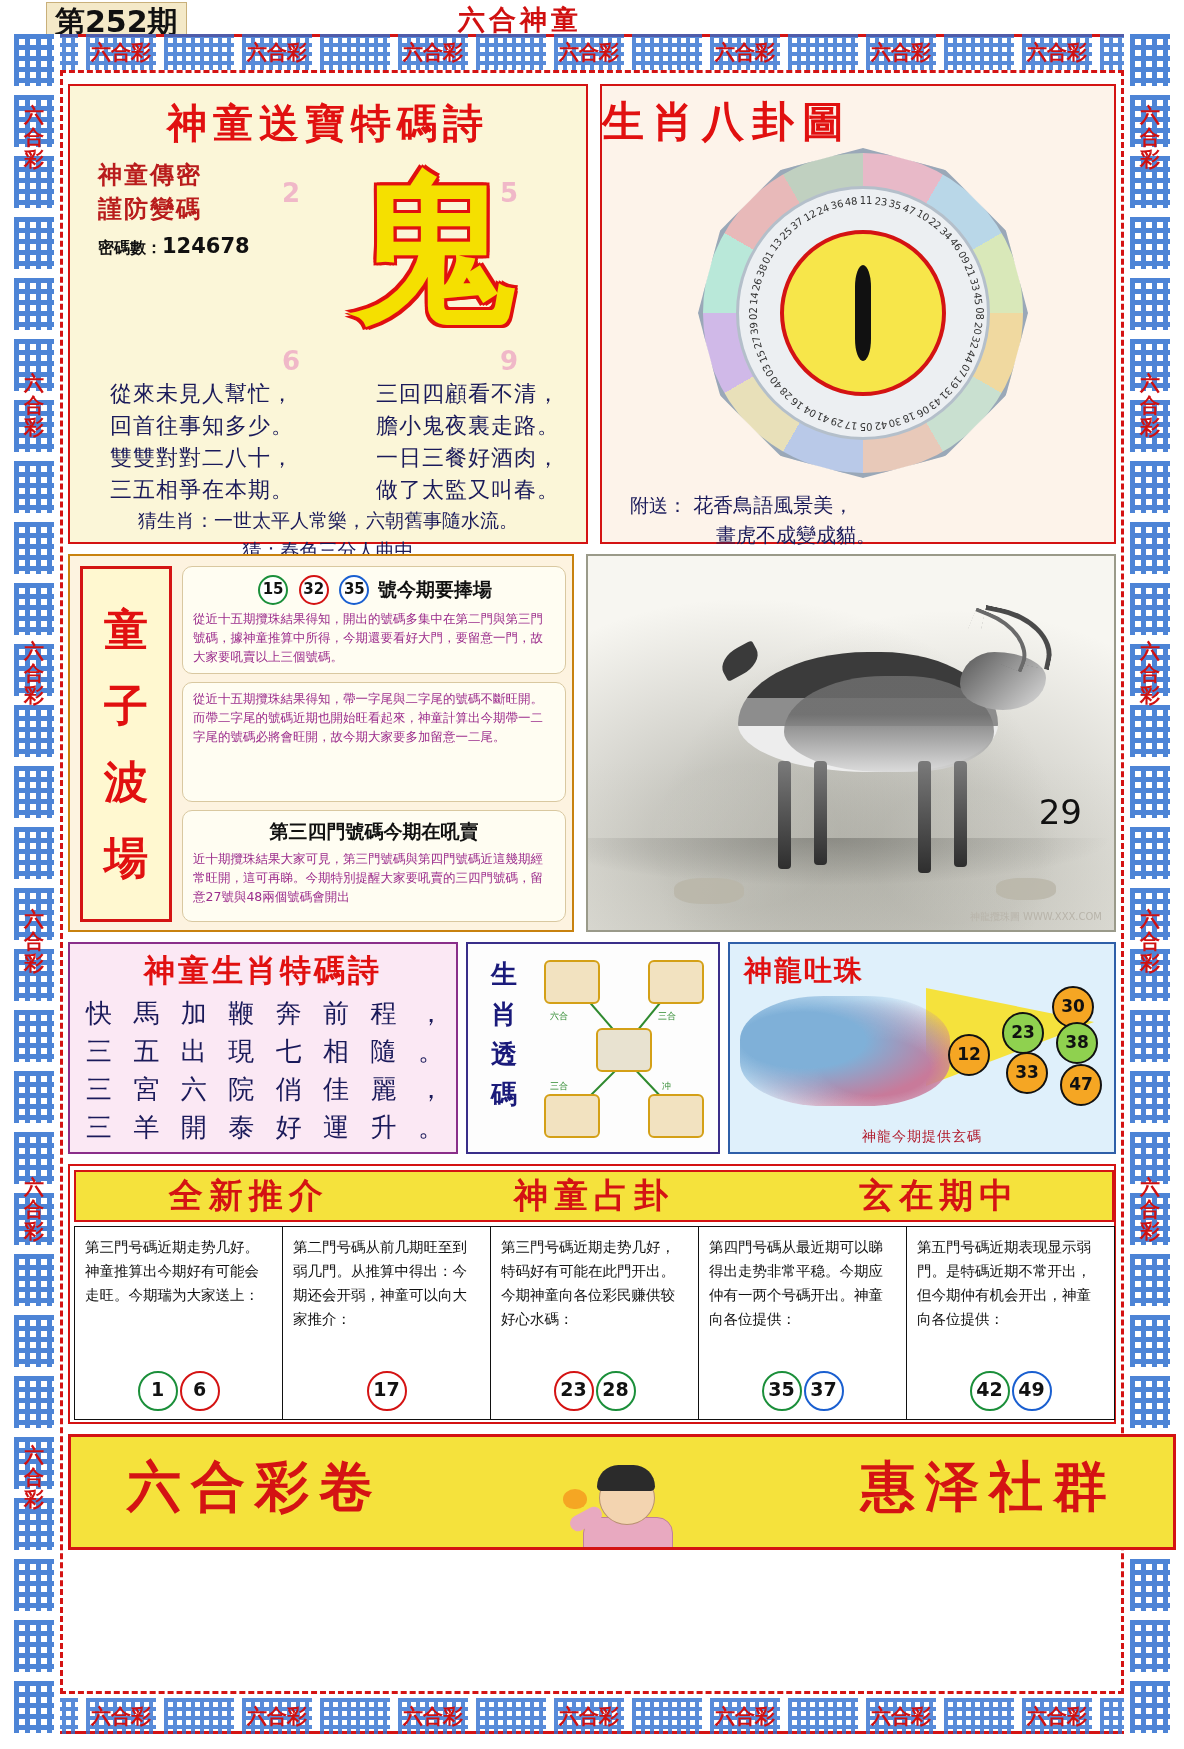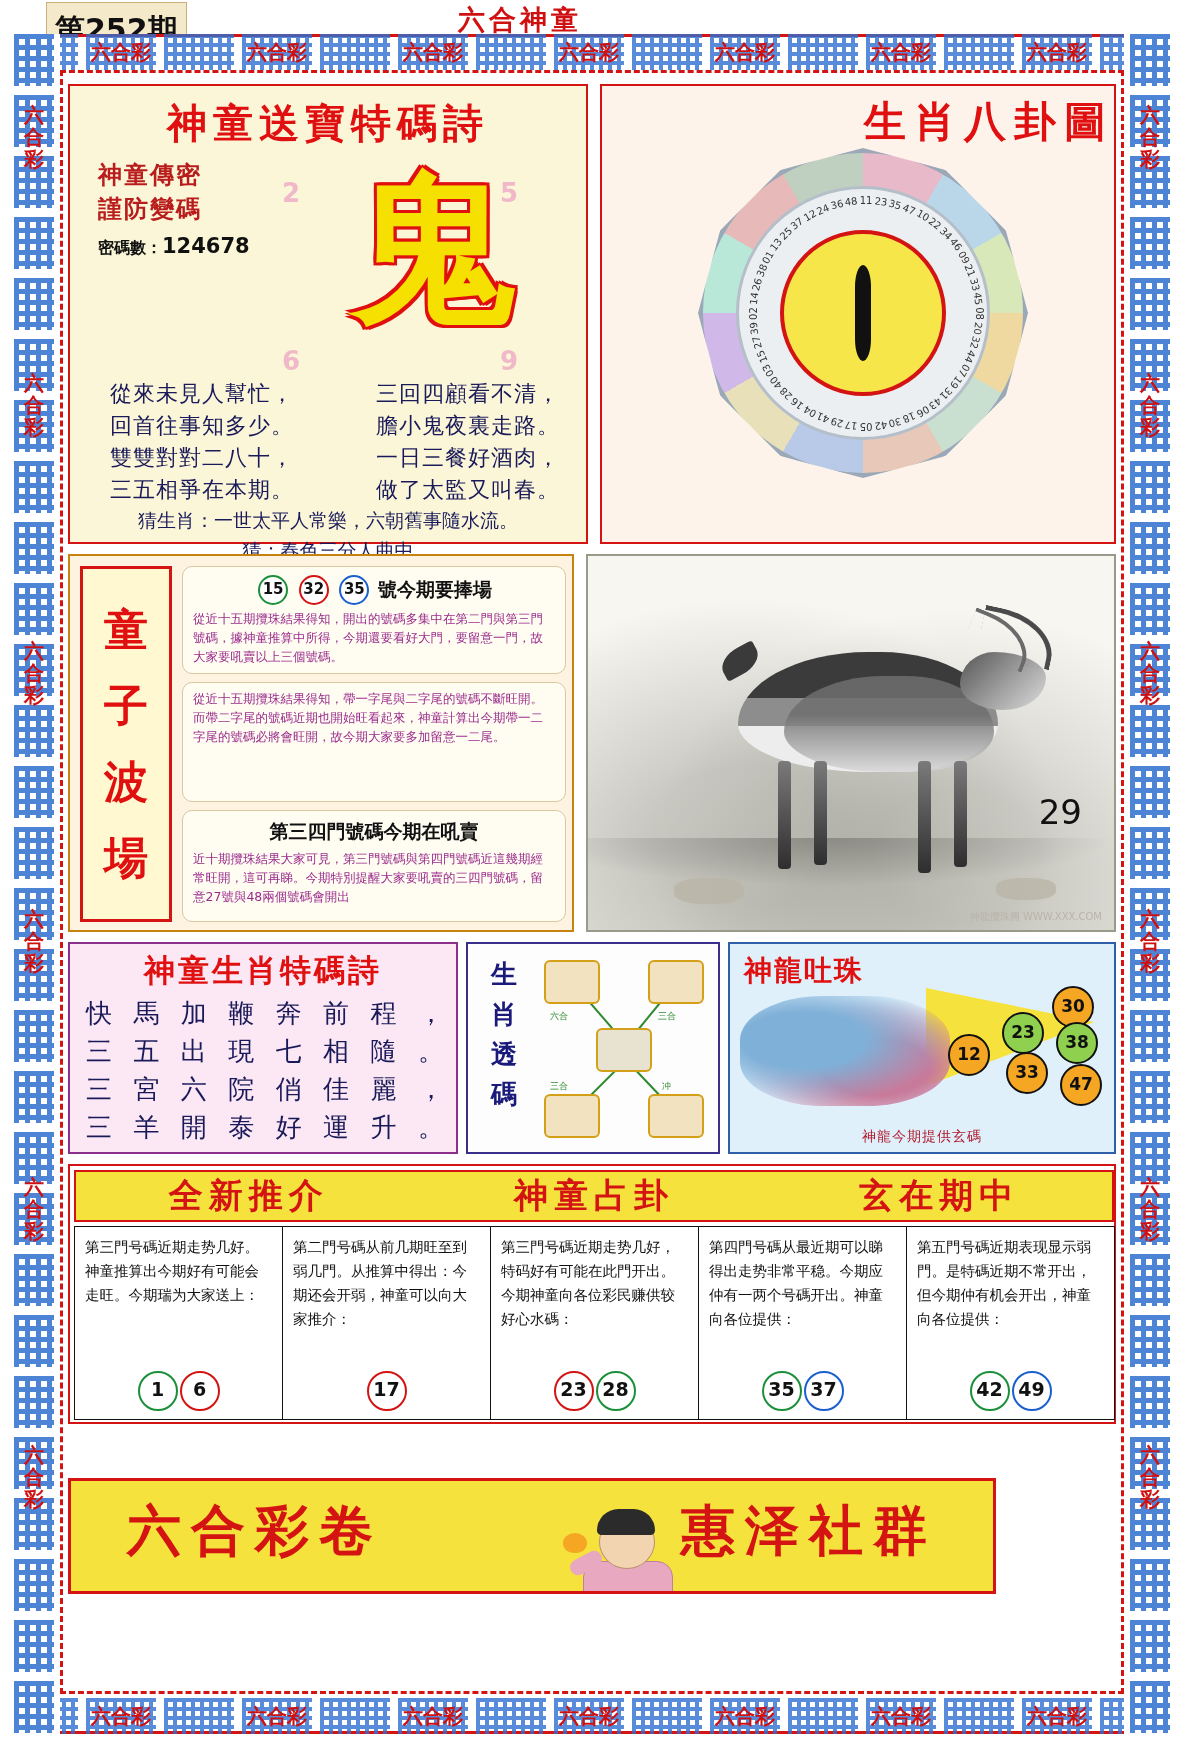--- a/index.html
+++ b/index.html
@@ -9,21 +9,21 @@
     font-family:"DejaVu Sans","Liberation Sans",sans-serif;
     position:relative;overflow:hidden;
   }
   .page{position:absolute;inset:0;}
 
   
   .top-bar{position:absolute;left:0;top:0;width:1184px;height:34px;background:#fff;}
   .issue-badge{
     position:absolute;left:46px;top:2px;
     font-size:30px;font-weight:bold;color:#111;
-    background:#f4e9c8;border:1px solid #c9b07a;padding:12px 8px;line-height:30px;
+    background:#f4e9c8;border:1px solid #c9b07a;padding:4px 8px;line-height:30px;
     font-family:"DejaVu Sans",sans-serif;
   }
   .top-title{
     position:absolute;left:0;top:2px;width:1040px;text-align:center;
     font-size:27px;font-weight:bold;color:#d01010;letter-spacing:4px;
   }
 
   
   .frame-outer{
     position:absolute;left:8px;top:34px;width:1168px;height:1700px;
@@ -114,21 +114,21 @@
     position:absolute;left:0;top:452px;width:100%;text-align:center;
     font-size:19px;color:#1a1a5a;
   }
 
   
   .bagua-box{
     left:600px;top:84px;width:516px;height:460px;
     background:#fdf3ea;border:2px solid #d41313;
   }
   .bagua-title{
-    position:absolute;left:0;top:8px;width:100%;text-align:right;
+    position:absolute;left:0;top:8px;width:100%;text-align:left;
     font-size:42px;font-weight:bold;color:#e11010;letter-spacing:8px;
   }
   .wheel-wrap{position:absolute;left:96px;top:62px;width:330px;height:330px;}
   .wheel-outer{
     position:absolute;inset:0;border-radius:50%;
     background:conic-gradient(
       #e8b9c8 0 30deg,#b9d7e8 30deg 60deg,#d9e8b9 60deg 90deg,
       #f0d9a0 90deg 120deg,#c9e0d0 120deg 150deg,#e8c9b9 150deg 180deg,
       #b9c9e8 180deg 210deg,#e8e0b9 210deg 240deg,#d0b9e8 240deg 270deg,
       #b9e8d9 270deg 300deg,#e8b9b9 300deg 330deg,#c0d0c0 330deg 360deg);
@@ -335,22 +335,22 @@
     display:inline-block;width:36px;height:36px;line-height:33px;border-radius:50%;
     border:2px solid #1b8f3a;background:#fff;color:#111;font-size:19px;font-weight:bold;
     text-align:center;margin:0 1px;
   }
   .ball-md.r{border-color:#d41313;}
   .ball-md.b{border-color:#1a5fd0;}
   .ball-md.g{border-color:#1b8f3a;}
 
   
   .footer-banner{
-    left:68px;top:1434px;width:928px;height:116px;
-    background:#f5e23c;border:3px solid #d41313;overflow:hidden;margin-top:44px;
+    left:68px;top:1434px;width:1108px;height:116px;
+    background:#f5e23c;border:3px solid #d41313;overflow:hidden;
   }
   .fb-left{
     position:absolute;left:56px;top:14px;font-size:54px;font-weight:bold;color:#d41313;
     letter-spacing:10px;
   }
   .fb-right{
     position:absolute;right:56px;top:14px;font-size:54px;font-weight:bold;color:#d41313;
     letter-spacing:10px;
   }
   .boy{
@@ -582,20 +582,25 @@
           <div style="position: absolute; left: 36.0969px; top: 39.0969px; width: 22px; text-align: center; font-size: 10px; color: rgb(51, 51, 51); transform: rotate(315deg);">25</div>
           <div style="position: absolute; left: 47.21px; top: 29.3511px; width: 22px; text-align: center; font-size: 10px; color: rgb(51, 51, 51); transform: rotate(322.5deg);">37</div>
           <div style="position: absolute; left: 59.5px; top: 21.1391px; width: 22px; text-align: center; font-size: 10px; color: rgb(51, 51, 51); transform: rotate(330deg);">12</div>
           <div style="position: absolute; left: 72.7568px; top: 14.6016px; width: 22px; text-align: center; font-size: 10px; color: rgb(51, 51, 51); transform: rotate(337.5deg);">24</div>
           <div style="position: absolute; left: 86.7534px; top: 9.85038px; width: 22px; text-align: center; font-size: 10px; color: rgb(51, 51, 51); transform: rotate(345deg);">36</div>
           <div style="position: absolute; left: 101.251px; top: 6.96673px; width: 22px; text-align: center; font-size: 10px; color: rgb(51, 51, 51); transform: rotate(352.5deg);">48</div>
         </div>
       <div class="wheel-inner"></div>
       <div class="needle"></div>
     </div>
+    <div class="bagua-foot">
+      <span class="lbl">附送：</span>
+      <span>花香鳥語風景美，</span><br>
+      <span style="display:inline-block;width:86px"></span><span>畫虎不成變成貓。</span>
+    </div>
   </div>
 
   <div class="panel tips-box">
     <div class="vert-title">
       <span>童</span>
       <span>子</span>
       <span>波</span>
       <span>場</span>
     </div>
 

